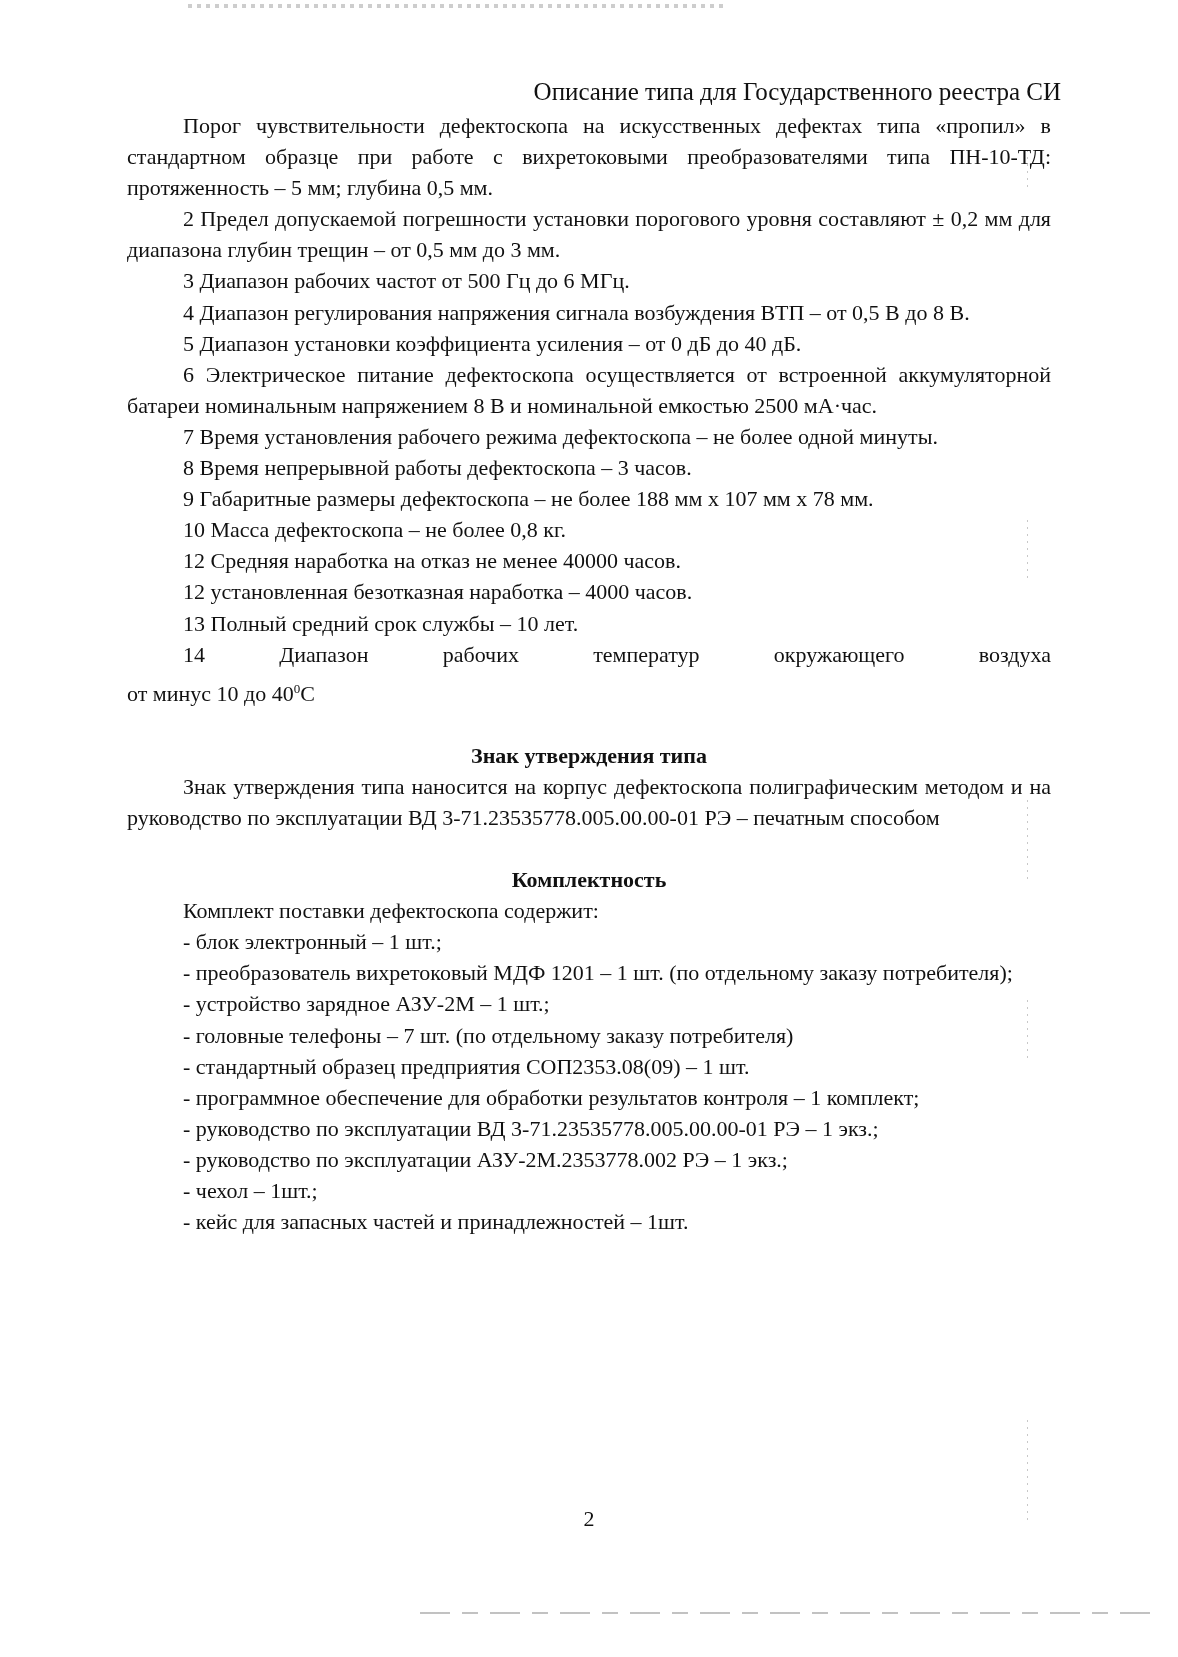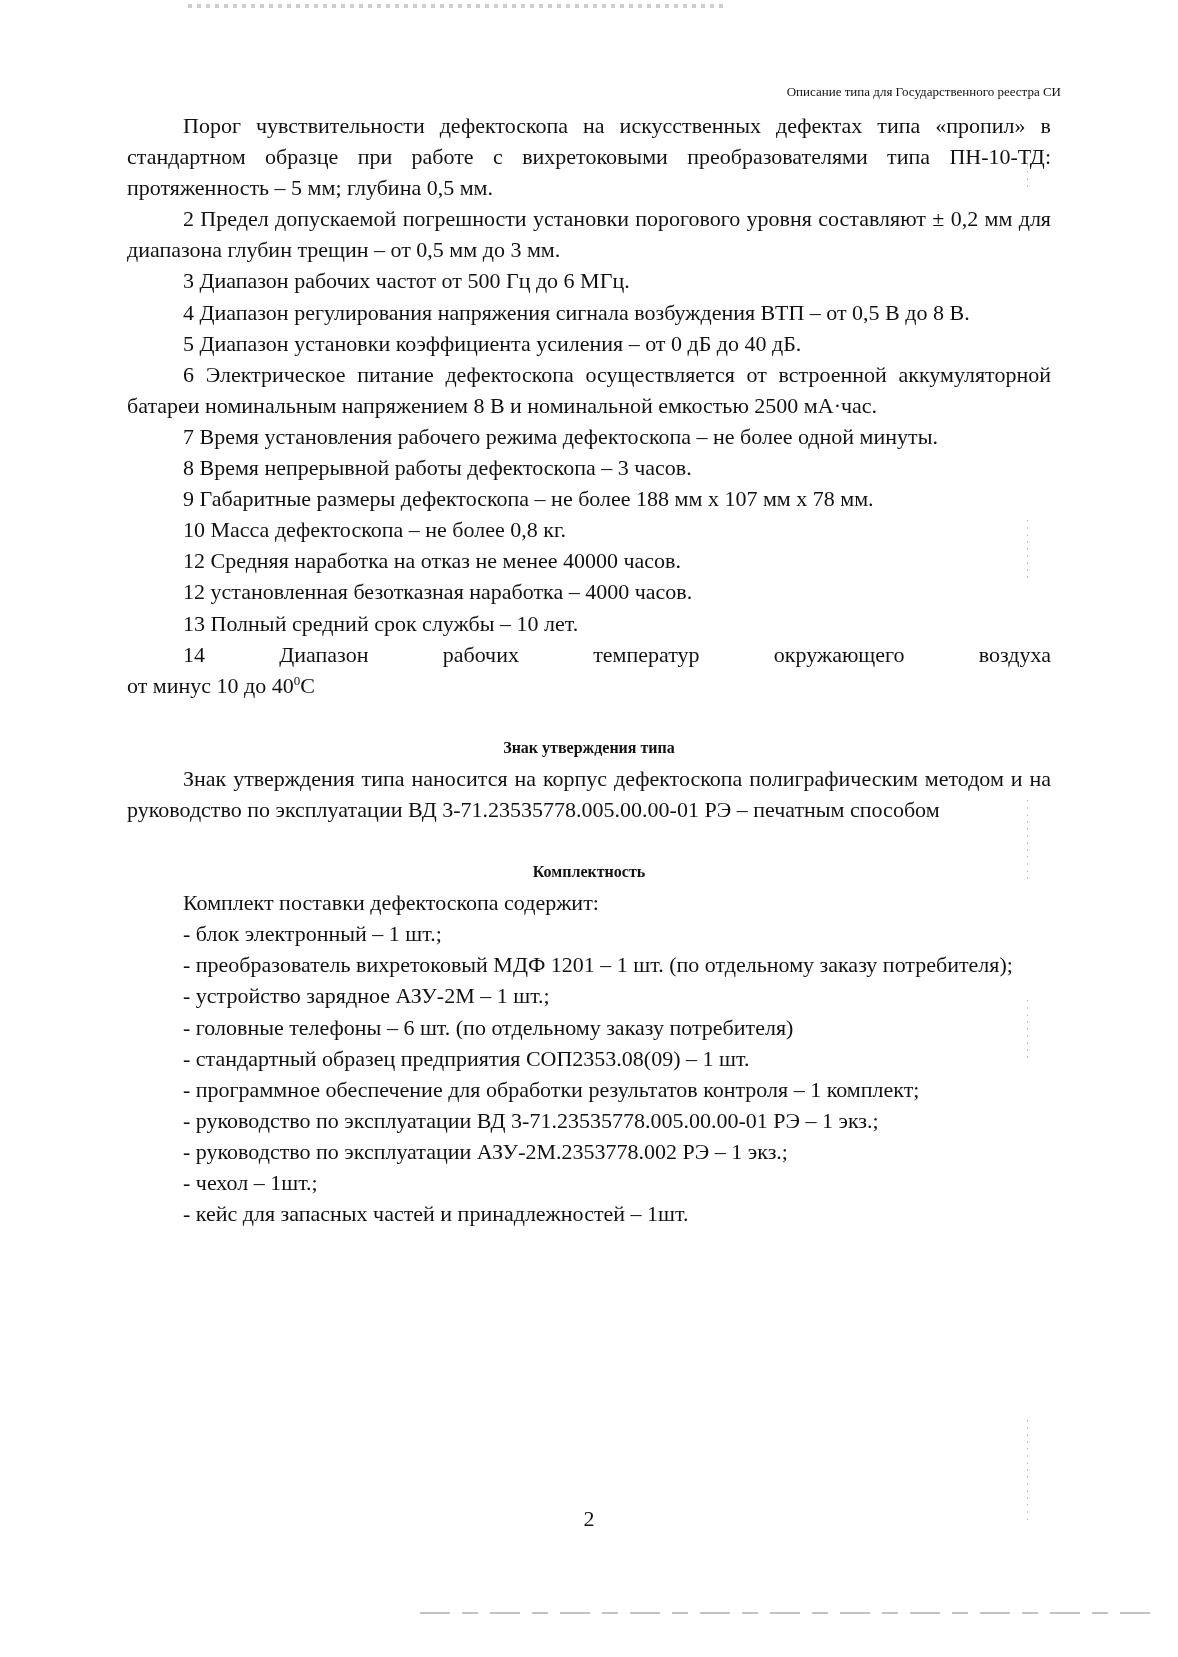--- a/index.html
+++ b/index.html
@@ -36,46 +36,46 @@
     .margin-dots {
       position: absolute;
       left: 1027px;
       width: 1px;
       background: repeating-linear-gradient(180deg, #c8c8c8 0 2px, transparent 2px 7px);
     }
     .header {
       position: absolute;
       top: 80px;
       right: 117px;
-      font-size: 13px;
+      font-size: 25px;
       line-height: 24px;
       white-space: nowrap;
     }
     .content {
       position: absolute;
       left: 127px;
       top: 110px;
       width: 924px;
       font-size: 22px;
       line-height: 31.1px;
       font-family: Liberation Serif, serif;
     }
     .p {
       margin: 0;
       text-align: justify;
       text-align-last: left;
       text-indent: 56px;
     }
-    .p.noindent { text-indent: 0; }
+    .p.noindent { text-indent: 0; margin-top: 8px; }
     .p.justify-all { text-align-last: justify; }
     .heading {
       margin: 0;
       text-align: center;
       font-weight: bold;
-      font-size: 16px;
+      font-size: 22px;
     }
     .gap-1 { height: 31px; }
     .gap-2 { height: 31px; }
     .list { margin: 0; padding: 0; list-style: none; }
     .list li {
       text-indent: 56px;
       text-align: justify;
       text-align-last: left;
     }
     sup { font-size: 13px; line-height: 0; vertical-align: 8px; }
@@ -123,21 +123,21 @@
   <p class="p">Знак утверждения типа наносится на корпус дефектоскопа полиграфическим методом и на руководство по эксплуатации ВД 3-71.23535778.005.00.00-01 РЭ – печатным способом</p>
 
   <div class="gap-2"></div>
 
   <h2 class="heading">Комплектность</h2>
   <p class="p">Комплект поставки дефектоскопа содержит:</p>
   <ul class="list">
     <li>- блок электронный – 1 шт.;</li>
     <li>- преобразователь вихретоковый МДФ 1201 – 1 шт. (по отдельному заказу потребителя);</li>
     <li>- устройство зарядное АЗУ-2М – 1 шт.;</li>
-    <li>- головные телефоны – 6 шт. (по отдельному заказу потребителя)</li>
+    <li>- головные телефоны – 7 шт. (по отдельному заказу потребителя)</li>
     <li>- стандартный образец предприятия СОП2353.08(09) – 1 шт.</li>
     <li>- программное обеспечение для обработки результатов контроля – 1 комплект;</li>
     <li>- руководство по эксплуатации ВД 3-71.23535778.005.00.00-01 РЭ – 1 экз.;</li>
     <li>- руководство по эксплуатации АЗУ-2М.2353778.002 РЭ – 1 экз.;</li>
     <li>- чехол – 1шт.;</li>
     <li>- кейс для запасных частей и принадлежностей – 1шт.</li>
   </ul>
 </div>
 
 <div class="page-number">2</div>

